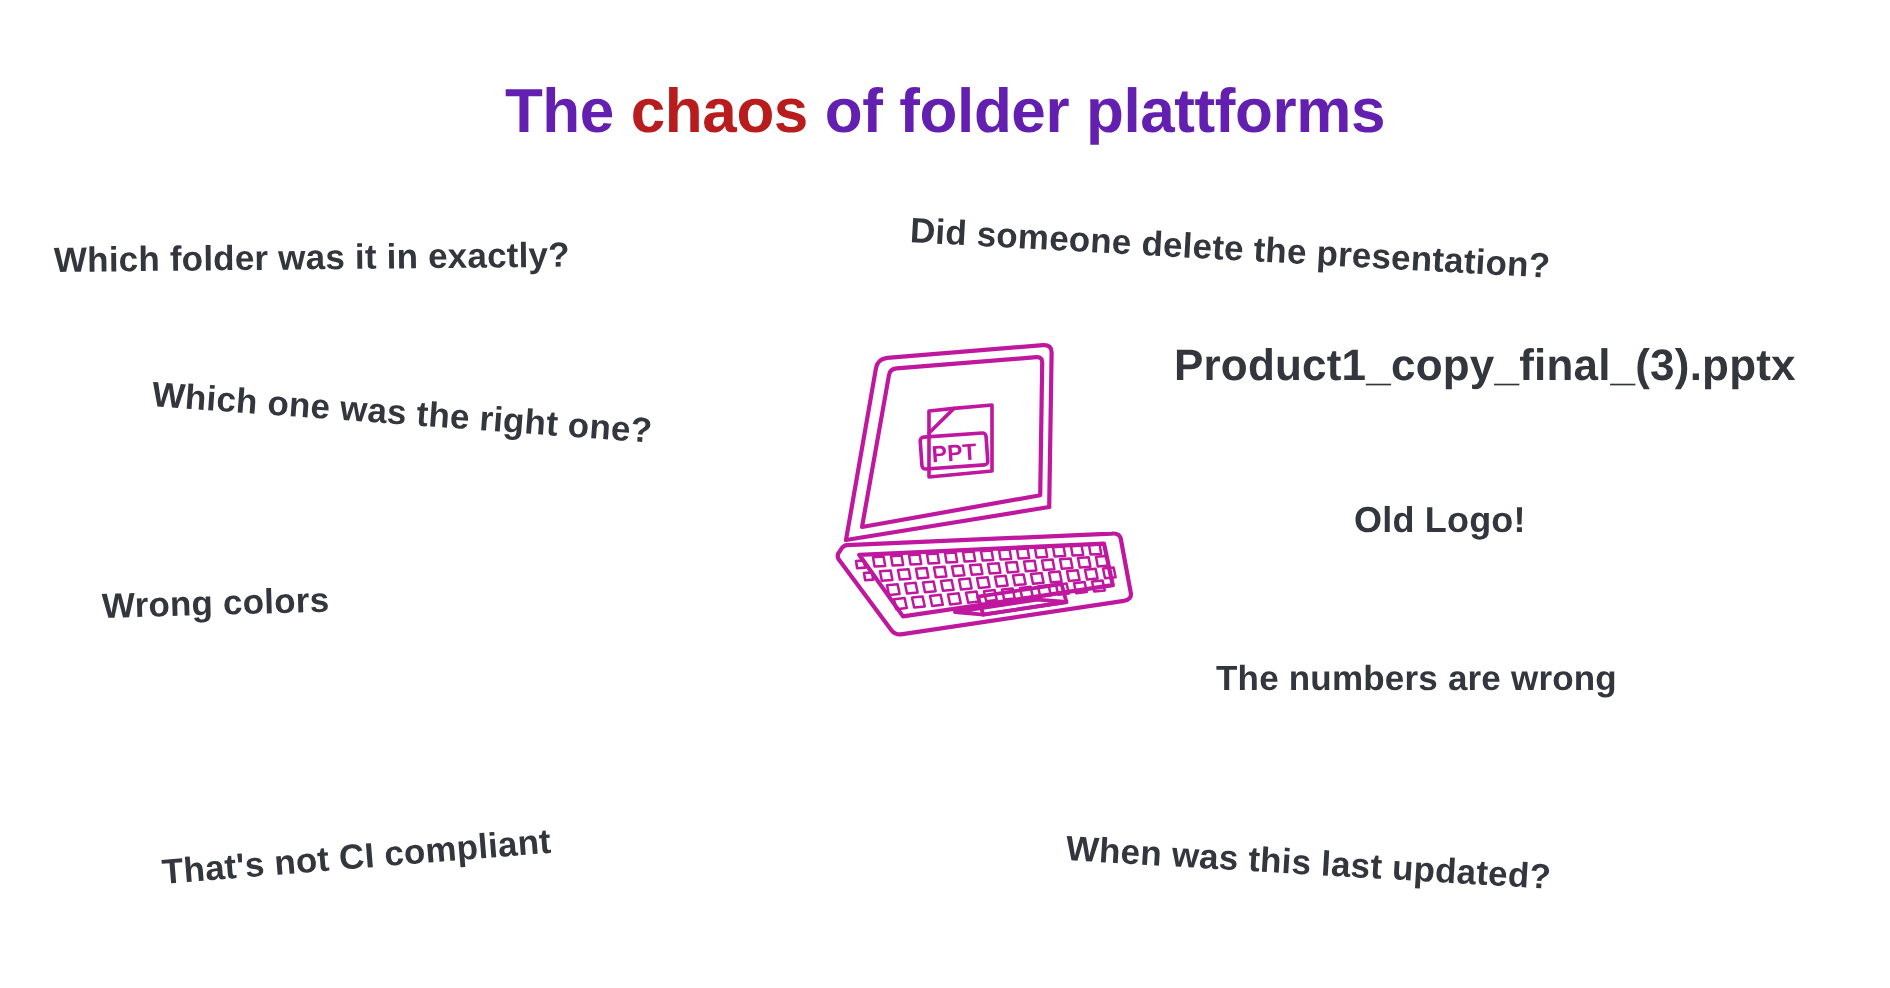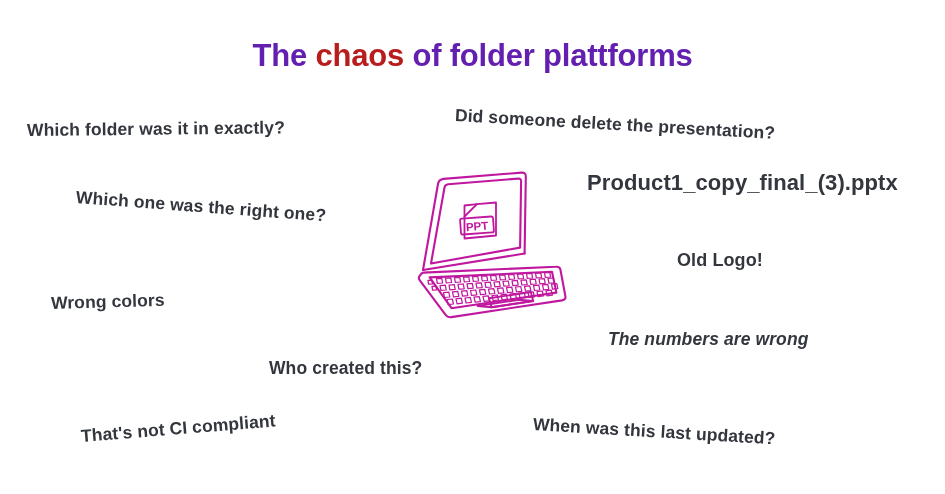--- a/index.html
+++ b/index.html
@@ -48,21 +48,21 @@
     letter-spacing: 0.1px;
     transform-origin: left center;
   }
 
   .p-folder      { left: 27px;  top: 120px; font-size: 17.5px; transform: rotate(-0.6deg); }
   .p-delete      { left: 455px; top: 105px; font-size: 17.5px; transform: rotate(3.2deg); }
   .p-rightone    { left: 76px;  top: 187px; font-size: 17.5px; transform: rotate(4.2deg); }
   .p-filename    { left: 587px; top: 170px; font-size: 22px; transform: rotate(0deg); }
   .p-oldlogo     { left: 677px; top: 250px; font-size: 18px; transform: rotate(0deg); }
   .p-wrongcolors { left: 51px;  top: 293px; font-size: 17.5px; transform: rotate(-1.6deg); }
-  .p-numbers     { left: 608px; top: 329px; font-size: 17.5px; transform: rotate(0deg); font-style: italic; }
+  .p-numbers     { left: 608px; top: 329px; font-size: 17.5px; transform: rotate(0deg); }
   .p-whocreated  { left: 269px; top: 358px; font-size: 17.5px; transform: rotate(0deg); }
   .p-lastupdated { left: 533px; top: 414px; font-size: 17.5px; transform: rotate(3.4deg); }
   .p-cicompliant { left: 81px;  top: 426px; font-size: 17.5px; transform: rotate(-4.6deg); }
 
   
   #laptop-illustration {
     position: absolute;
     left: 405px;
     top: 165px;
     width: 175px;
@@ -83,21 +83,20 @@
     <span>The </span><span class="accent">chaos</span><span> of folder plattforms</span>
   </div>
 
   <div class="pain p-folder">Which folder was it in exactly?</div>
   <div class="pain p-delete">Did someone delete the presentation?</div>
   <div class="pain p-rightone">Which one was the right one?</div>
   <div class="pain p-filename">Product1_copy_final_(3).pptx</div>
   <div class="pain p-oldlogo">Old Logo!</div>
   <div class="pain p-wrongcolors">Wrong colors</div>
   <div class="pain p-numbers">The numbers are wrong</div>
-  <div class="pain p-whocreated">Who created this?</div>
   <div class="pain p-lastupdated">When was this last updated?</div>
   <div class="pain p-cicompliant">That's not CI compliant</div>
 
   <div id="laptop-illustration">
     <svg viewBox="0 0 175 165" xmlns="http://www.w3.org/2000/svg" fill="none" stroke="#C0179F" stroke-width="2.1" stroke-linecap="round" stroke-linejoin="round">
 
       <path d="M18 105 L33 19 Q33.8 14.5 38.6 13.9 L116.5 7.6 Q121 7.3 120.8 11.6 L119.6 88.5"></path>
       <path d="M18 105 L119.6 88.5"></path>
 
       <path d="M26 98.5 L39.5 22.5 Q40 19.5 43.2 19.2 L113.2 13.6 Q116.3 13.4 116.1 16.6 L115.1 82.6 L26 98.5 Z"></path>

